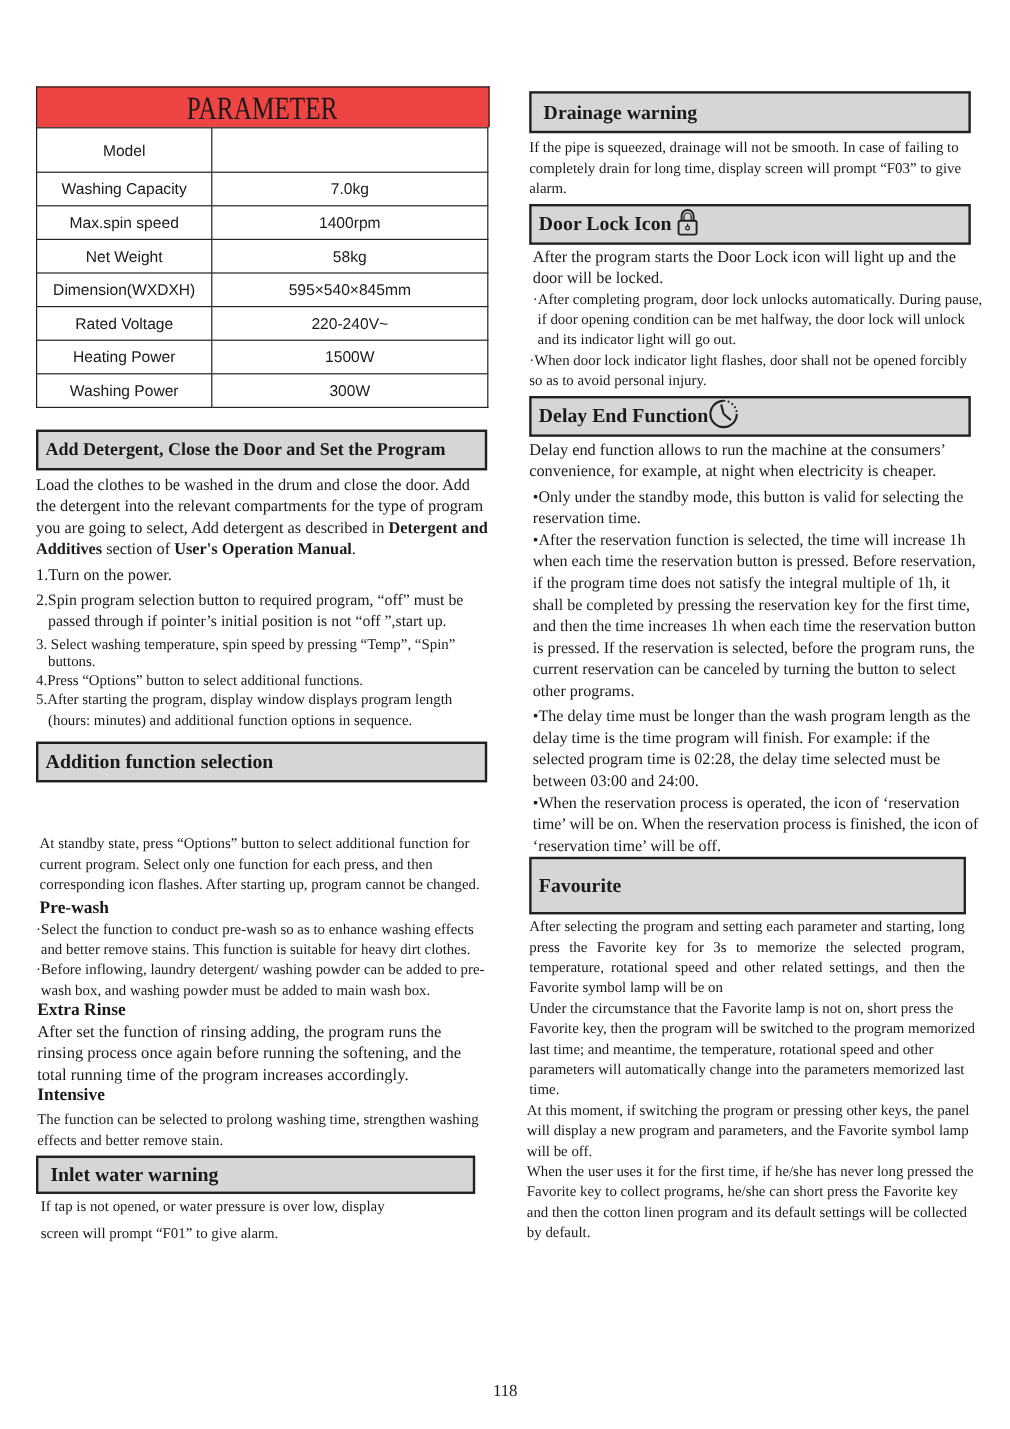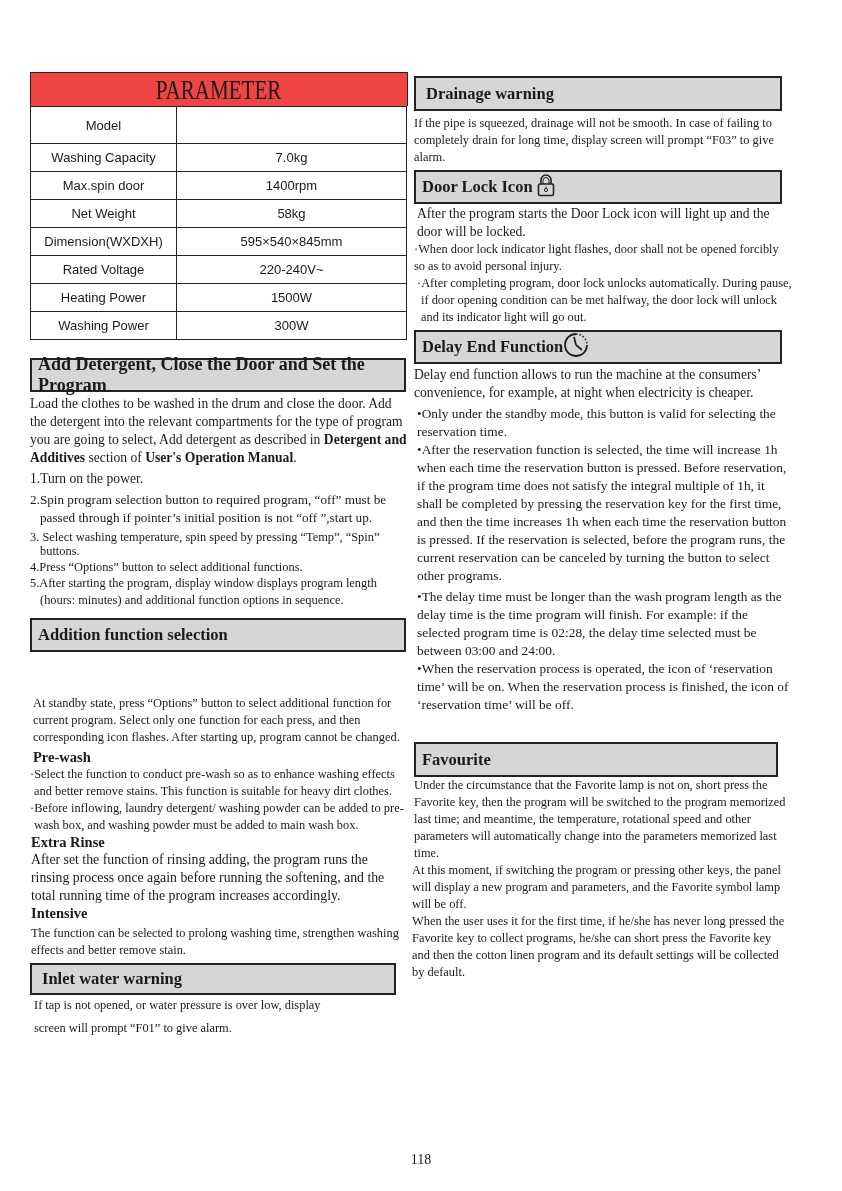--- a/index.html
+++ b/index.html
@@ -1,20 +1,20 @@
 <!DOCTYPE html>
 <html><head>
 <meta charset="utf-8">
 <style>
   html, body { margin:0; padding:0; background:#ffffff; }
   body { width:842px; height:1191px; position:relative; overflow:hidden; color:#1a1a1a;
          font-family:"Liberation Serif", "DejaVu Serif", serif; }
   .col { position:absolute; }
   .left { left:30px; top:72px; width:378px; }
-  .right { left:414px; top:76px; width:378px; }
+  .right { left:441px; top:76px; width:378px; }
 
   
   table.params { width:377px; border-collapse:collapse; font-family:"Liberation Sans", sans-serif; font-size:13px;border-radius:10px; }
   table.params td { border:1px solid #222; text-align:center; height:27px; padding:0; }
   table.params td.lbl { width:145px; }
   .th-wrap { border:1px solid #222; background:#ef4444; height:33px; text-align:center; line-height:34px; border-bottom:none; }
   .th-wrap span { display:inline-block; font-size:27px; transform:scaleX(0.78); letter-spacing:0px; }
 
   .sec-head { border:2.5px solid #222; background:#d6d6d6; font-weight:bold; font-size:16.5px;
       padding:0 6px; display:flex; align-items:center; box-sizing:border-box; }
@@ -39,21 +39,21 @@
       <tbody>
           <tr style="height:36px">
         <td class="lbl" style="height:36px">Model</td>
         <td></td>
       </tr>
       <tr>
         <td class="lbl">Washing Capacity</td>
         <td>7.0kg</td>
       </tr>
       <tr>
-        <td class="lbl">Max.spin door</td>
+        <td class="lbl">Max.spin speed</td>
         <td>1400rpm</td>
       </tr>
       <tr>
         <td class="lbl">Net Weight</td>
         <td>58kg</td>
       </tr>
       <tr>
         <td class="lbl">Dimension(WXDXH)</td>
         <td>595×540×845mm</td>
       </tr>
@@ -66,21 +66,21 @@
         <td>1500W</td>
       </tr>
       <tr>
         <td class="lbl">Washing Power</td>
         <td>300W</td>
       </tr>
     </tbody>
       </table>
   </div>
 
-  <div class="sec-head" style="margin-top:18px; height:34px; width:376px; font-size:18px;">
+  <div class="sec-head" style="margin-top:18px; height:34px; width:376px; font-size:15px;">
     <span>Add Detergent, Close the Door and Set the Program</span>
   </div>
   <div class="body-text" style="margin-top:3px;">
     <span>Load the clothes to be washed in the drum and close the door. Add the detergent into the relevant compartments for the type of program you are going to select, Add detergent as described in </span><b>Detergent and Additives</b><span> section of </span><b>User's Operation Manual</b><span>.</span>
   </div>
   <div style="margin-top:3px;">
     <p class="body-text" style="margin-bottom:3px;">1.Turn on the power.</p>
     <p class="body-text" style="padding-left:10px; text-indent:-10px; font-size:13.2px; margin-bottom:3px;">2.Spin program selection button to required program, “off” must be passed through if pointer’s initial position is not “off ”,start up.</p>
     <p class="small-text" style="padding-left:10px; text-indent:-10px; line-height:14px; margin-bottom:2px;">3. Select washing temperature, spin speed by pressing “Temp”, “Spin”  buttons.</p>
     <p class="small-text" style="line-height:15px;">4.Press “Options” button to select additional functions.</p>
@@ -121,41 +121,42 @@
       <svg width="18" height="24" viewBox="0 0 18 24">
         <path d="M4 11 V7 a5 5 0 0 1 10 0 V11" fill="none" stroke="#222" stroke-width="1.6"></path>
         <path d="M6 11 V7.5 a3 3 0 0 1 6 0 V11" fill="none" stroke="#222" stroke-width="1"></path>
         <rect x="1.5" y="11" width="15" height="11.5" rx="1.5" fill="none" stroke="#222" stroke-width="1.6"></rect>
         <circle cx="9" cy="17" r="1.6" fill="none" stroke="#222" stroke-width="1"></circle>
         <line x1="9" y1="15.5" x2="9" y2="13.5" stroke="#222" stroke-width="1"></line>
       </svg>
     </span>
   </div>
   <p class="body-text" style="margin-top:1px; padding-left:3px;">After the program starts the Door Lock icon will light up and the door will be locked.</p>
+  <p class="small-text" style="padding-left:4px; text-indent:-4px; margin-left:3px;">·After completing program, door lock unlocks automatically. During pause, if door opening condition can be met halfway, the door lock will unlock and its indicator light will go out.</p>
   <p class="small-text">·When door lock indicator light flashes, door shall not be opened forcibly so as to avoid personal injury.</p>
-  <p class="small-text" style="padding-left:4px; text-indent:-4px; margin-left:3px;">·After completing program, door lock unlocks automatically. During pause, if door opening condition can be met halfway, the door lock will unlock and its indicator light will go out.</p>
 
   <div class="sec-head" style="margin-top:4px; height:34px; width:368px;">
     <span>Delay End Function</span>
     <span class="icon-clock" style="margin-left:0;">
       <svg width="26" height="26" viewBox="0 0 26 26">
         <path d="M13 2 A11 11 0 1 0 24 13" fill="none" stroke="#222" stroke-width="1.8"></path>
         <path d="M13 2 A11 11 0 0 1 24 13" fill="none" stroke="#222" stroke-width="1.6" stroke-dasharray="1.5 2"></path>
         <line x1="13" y1="13" x2="11" y2="5" stroke="#222" stroke-width="1.8"></line>
         <line x1="13" y1="13" x2="19" y2="18" stroke="#222" stroke-width="1.8"></line>
       </svg>
     </span>
   </div>
   <p class="body-text" style="margin-top:2px;">Delay end function allows to run the machine at the consumers’ convenience, for example, at night when electricity is cheaper.</p>
   <p class="body-text" style="margin-top:3px; padding-left:3px; font-size:13.4px;">•Only under the standby mode, this button is valid for selecting the reservation time.</p>
   <p class="body-text" style="padding-left:3px; font-size:13.4px;">•After the reservation function is selected, the time will increase 1h when each time the reservation button is pressed. Before reservation, if the program time does not satisfy the integral multiple of 1h, it shall be completed by pressing the reservation key for the first time, and then the time increases 1h when each time the reservation button is pressed. If the reservation is selected, before the program runs, the current reservation can be canceled by turning the button to select other programs.</p>
   <p class="body-text" style="margin-top:3px; padding-left:3px; font-size:13.4px;">•The delay time must be longer than the wash program length as the delay time is the time program will finish. For example: if the selected program time is 02:28, the delay time selected must be between 03:00 and 24:00.</p>
   <p class="body-text" style="padding-left:3px; font-size:13.4px;">•When the reservation process is operated, the icon of ‘reservation time’ will be on. When the reservation process is finished, the icon of ‘reservation time’ will be off.</p>
 
-  <div class="sec-head" style="margin-top:28px; height:35px; width:364px;">
+  <div class="sec-head" style="margin-top:0; height:48px; width:364px;">
     <span>Favourite</span>
   </div>
+  <p class="small-text justify" style="margin-top:2px; width:363px;">After selecting the program and setting each parameter and starting, long press the Favorite key for 3s to memorize the selected program, temperature, rotational speed and other related settings, and then the Favorite symbol lamp will be on</p>
   <p class="small-text">Under the circumstance that the Favorite lamp is not on, short press the Favorite key, then the program will be switched to the program memorized last time; and meantime, the temperature, rotational speed and other parameters will automatically change into the parameters memorized last time.</p>
   <p class="small-text" style="margin-left:-2px;">At this moment, if switching the program or pressing other keys, the panel will display a new program and parameters, and the Favorite symbol lamp will be off.</p>
   <p class="small-text" style="margin-left:-2px;">When the user uses it for the first time, if he/she has never long pressed the Favorite key to collect programs, he/she can short press the Favorite key and then the cotton linen program and its default settings will be collected by default.</p>
 </div>
 
 <div class="page-num">118</div>
 
 </body></html>

